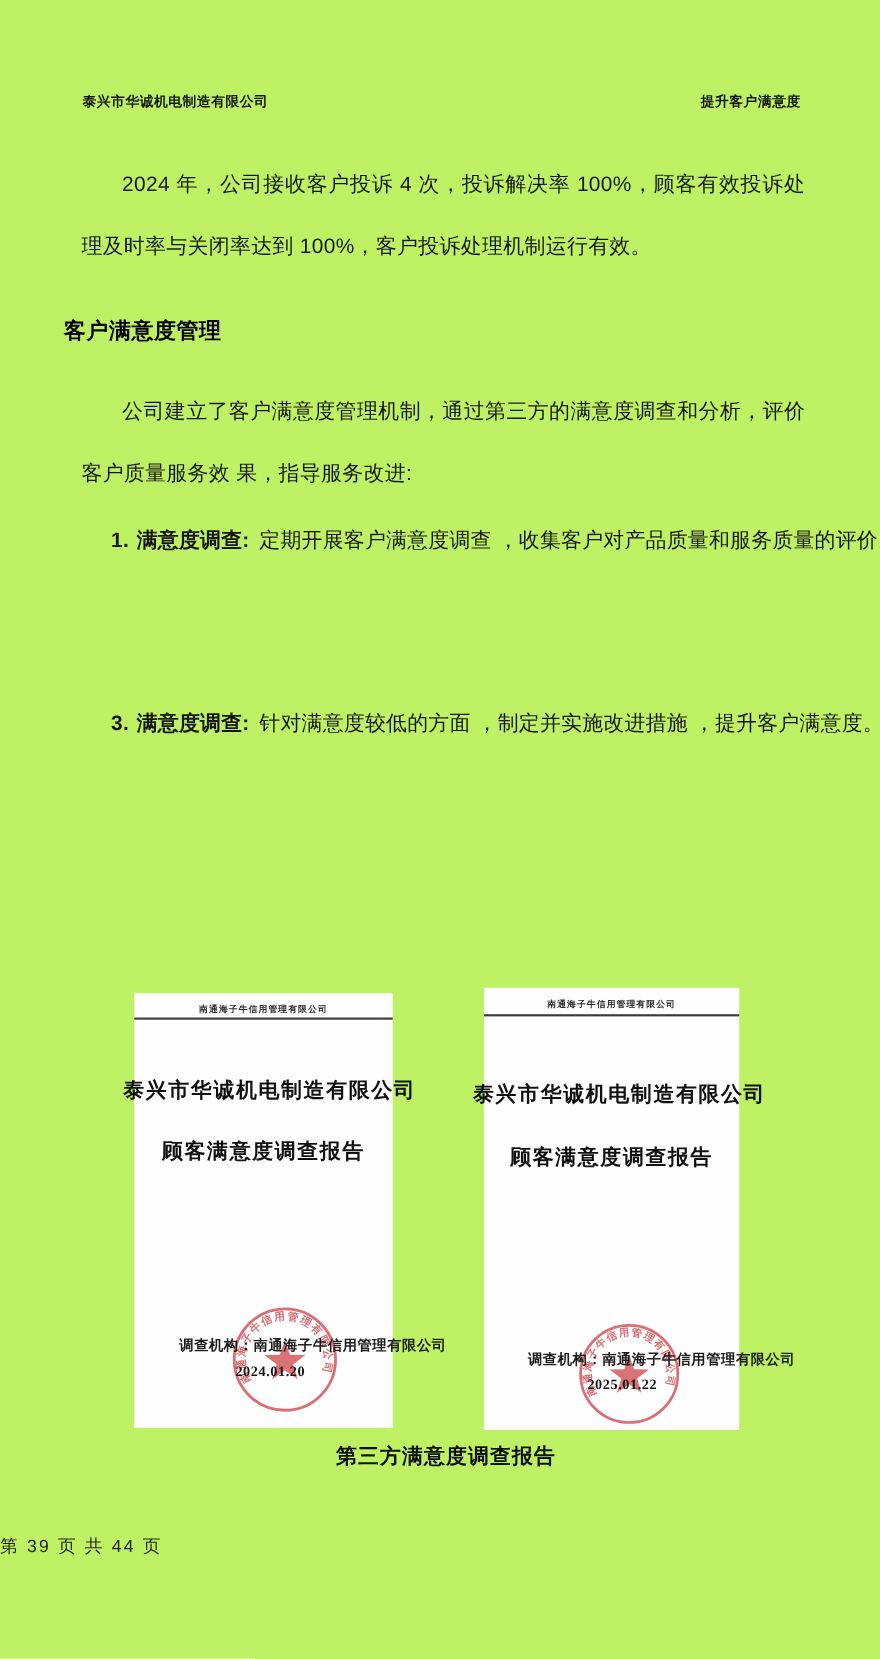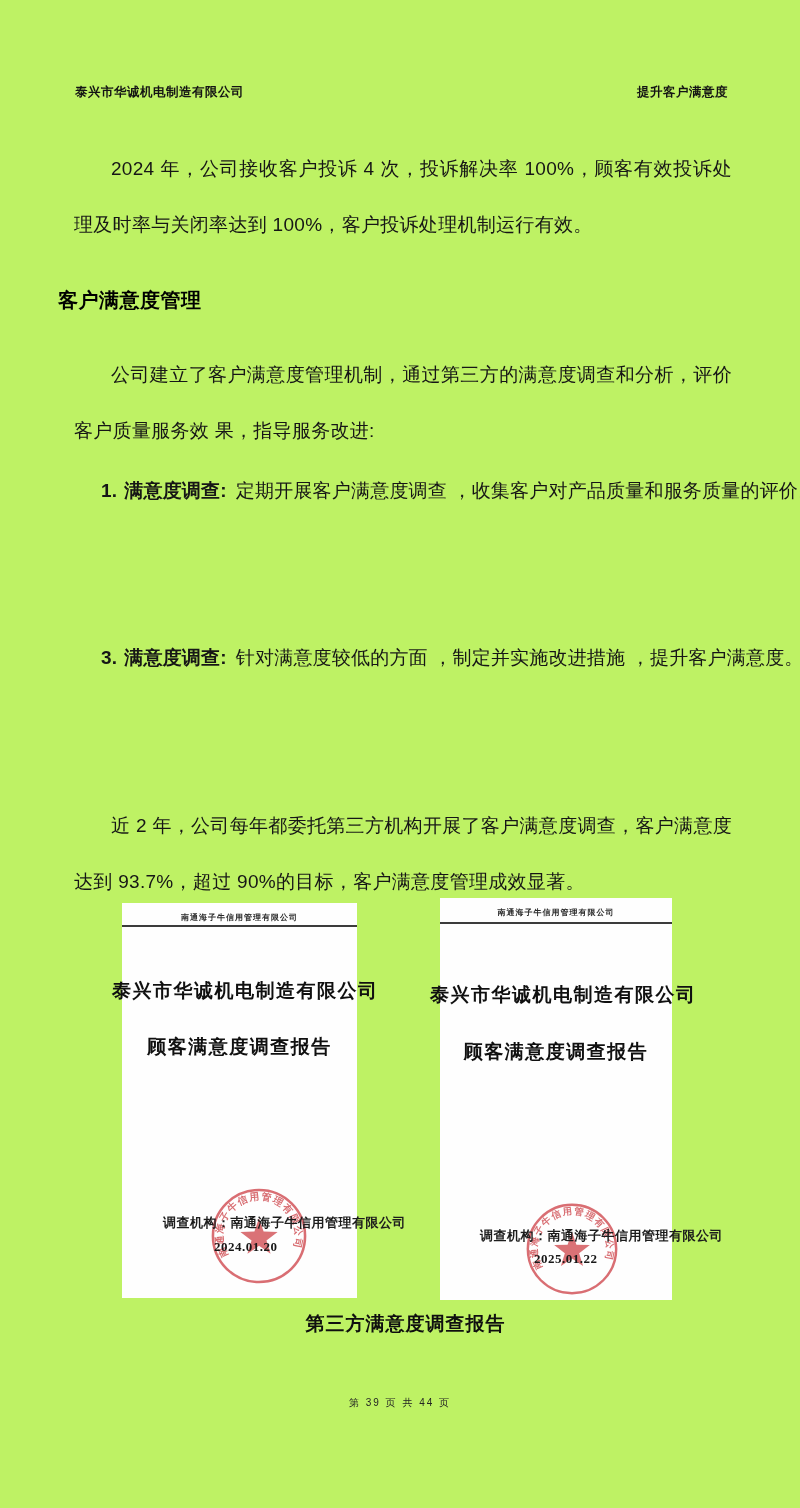--- a/index.html
+++ b/index.html
@@ -71,22 +71,22 @@
   .stamp{position:absolute;}
   .cert-left .stamp{left:88px;top:284px;width:98px;height:98px;}
   .cert-right .stamp{left:85px;top:304px;width:94px;height:94px;}
   
   .caption{
     position:absolute;top:1311px;left:0;right:0;text-align:center;
     font-family:"Liberation Serif",serif;font-size:19px;font-weight:bold;
     color:#0f0f0f;letter-spacing:1px;padding-left:11px;
   }
   .page-footer{
-    position:absolute;top:1396px;left:0;right:0;text-align:center;
-    font-size:10px;color:#242424;letter-spacing:2px;
+    position:absolute;top:1396px;left:0;right:0;
+    font-size:16px;color:#242424;letter-spacing:2px;
   }
 </style>
 </head>
 <body>
 
 <div class="page">
 
   <div class="doc-header">
     <span>泰兴市华诚机电制造有限公司</span>
     <span>提升客户满意度</span>
@@ -98,21 +98,20 @@
 
   <p class="para indent p2">公司建立了客户满意度管理机制，通过第三方的满意度调查和分析，评价客户质量服务效 果，指导服务改进:</p>
 
   <div class="list-item li-1">
     <span class="num">1.</span><span class="label">满意度调查:</span><span class="text">定期开展客户满意度调查 ，收集客户对产品质量和服务质量的评价。</span>
   </div>
   <div class="list-item li-3">
     <span class="num">3.</span><span class="label">满意度调查:</span><span class="text">针对满意度较低的方面 ，制定并实施改进措施 ，提升客户满意度。</span>
   </div>
 
-  <p class="para indent p3">近 2 年，公司每年都委托第三方机构开展了客户满意度调查，客户满意度达到 93.7%，超过 90%的目标，客户满意度管理成效显著。</p>
 
   <div class="cert cert-left">
     <div class="org-header">南通海子牛信用管理有限公司</div>
     <div class="rule"></div>
     <div class="company">泰兴市华诚机电制造有限公司</div>
     <div class="report-title">顾客满意度调查报告</div>
     <svg class="stamp" viewBox="0 0 100 100">
       <circle cx="50" cy="50" r="47" fill="none" stroke="#cf4a50" stroke-width="2.6" opacity="0.8"></circle>
       <path id="stamp-arc-1" d="M 21,73 A 37,37 0 1 1 79,73" fill="none"></path>
       <text font-size="10" fill="#cf4a50" opacity="0.8" font-weight="bold" letter-spacing="1.5">

